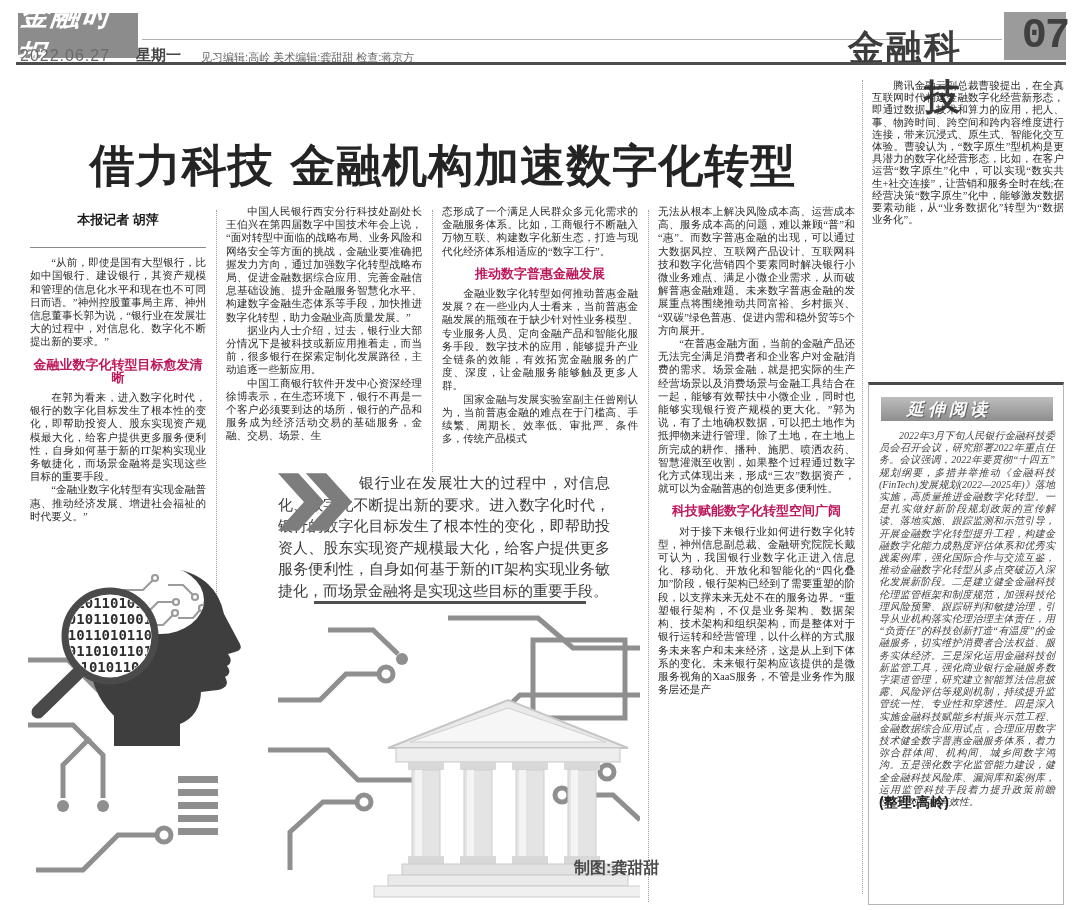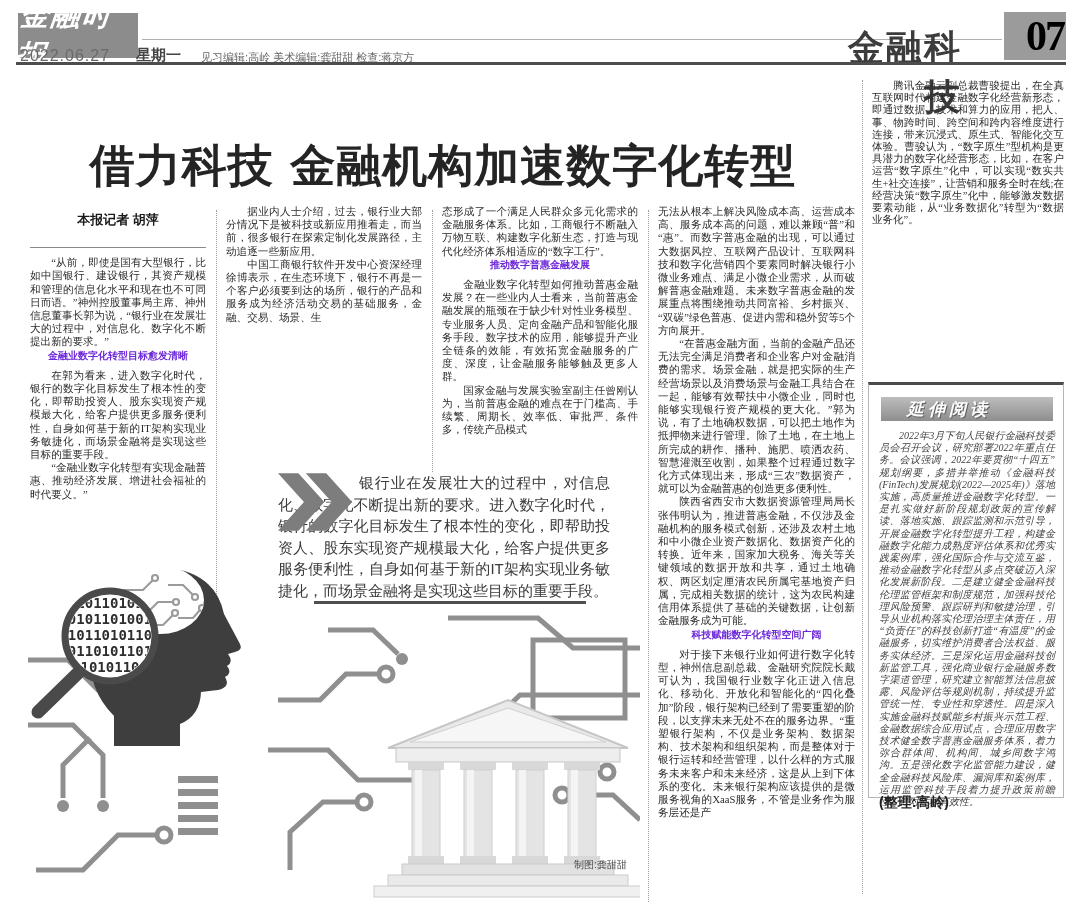--- a/index.html
+++ b/index.html
@@ -16,36 +16,36 @@
   .date-row{position:absolute;left:20px;top:46px;display:flex;align-items:flex-end;
     font-family:"Liberation Sans", sans-serif;}
   .date-text{font-size:16px;color:#6a6a6a;letter-spacing:1px;}
   .weekday-text{font-size:15px;color:#444;font-weight:bold;margin-left:26px;}
   .editors-text{font-size:11px;color:#666;margin-left:20px;}
   .section-title{position:absolute;left:842px;top:24px;width:120px;text-align:right;
     font-size:36px;color:#3c3c3c;font-weight:bold;letter-spacing:2px;
     font-family:"Liberation Sans", sans-serif;}
   .page-num-box{position:absolute;left:1004px;top:12px;width:62px;height:48px;background:#9b9b9b;
     display:flex;align-items:center;justify-content:center;}
-  .page-num{color:#000000;font-size:42px;font-weight:800;letter-spacing:-2px;
-    font-family:Liberation Serif, serif;margin-left:20px;}
+  .page-num{color:#404040;font-size:42px;font-weight:800;letter-spacing:-2px;
+    font-family:Liberation Mono, monospace;margin-left:20px;}
   .dark-rule{position:absolute;left:16px;top:62px;width:1050px;height:3px;background:#4d4d4d;}
 
   
   .headline{position:absolute;left:30px;top:106px;width:826px;text-align:center;
     font-size:45px;font-weight:900;color:#242424;letter-spacing:1px;
     font-family:"DejaVu Serif","Liberation Serif",serif;}
 
   
   .col{position:absolute;overflow:hidden;font-size:10.6px;line-height:13.2px;
     color:#2a2a2a;text-align:justify;}
   .col p{margin:0;text-indent:2em;}
   .col p.cont{text-indent:0;}
-  .col h3.subhead{font-family:"Liberation Sans", sans-serif;font-size:10px;font-weight:bold;
-    color:#6d28d9;text-align:center;margin:0 0 7px;text-indent:0;}
+  .col h3.subhead{font-family:"Liberation Sans", sans-serif;font-size:13px;font-weight:bold;
+    color:#be185d;text-align:center;margin:9px 0 7px;text-indent:0;}
   .col .byline{font-family:"Liberation Sans", sans-serif;font-weight:bold;font-size:13px;
     color:#1a1a1a;text-align:center;padding:8px 0 21px;border-bottom:1px solid #8a8a8a;
     margin-bottom:8px;text-indent:0;}
   #col1{left:30px;top:205px;width:176px;height:332px;}
   #col2{left:226px;top:205px;width:196px;height:266px;}
   #col3{left:442px;top:205px;width:196px;height:268px;}
   #col4{left:658px;top:205px;width:197px;height:703px;}
   #col5{left:872px;top:80px;width:192px;height:296px;font-size:10.5px;line-height:12.2px;}
 
   .v-dotted{position:absolute;width:0;border-left:1px dotted #9b9b9b;}
@@ -56,25 +56,25 @@
 
   
   .pull-quote{position:absolute;left:278px;top:472px;width:332px;height:132px;}
   .pull-quote .chevrons{position:absolute;left:0;top:0;width:76px;height:60px;}
   .pull-quote p{margin:0;font-family:"Liberation Sans", sans-serif;font-size:15px;
     line-height:21.5px;color:#3a3a3a;text-align:justify;text-indent:5.4em;}
   .quote-rule{position:absolute;left:314px;top:601px;width:272px;height:3px;background:#4f4f4f;}
 
   
   .illus{position:absolute;left:28px;top:540px;width:612px;height:368px;}
-  .illus-credit{position:absolute;left:574px;top:858px;font-size:10px;font-weight:normal;
+  .illus-credit{position:absolute;left:574px;top:858px;font-size:16px;font-weight:bold;
     color:#4a4a4a;font-family:"Liberation Sans", sans-serif;}
 
   
-  .sidebar-box{position:absolute;left:868px;top:382px;width:196px;height:416px;box-sizing:border-box;
+  .sidebar-box{position:absolute;left:868px;top:382px;width:196px;height:523px;box-sizing:border-box;
     border:1px solid #b5b5b5;border-top:3px solid #4a4a4a;background:#fff;padding:6px 8px 6px 10px;}
   .sidebar-banner{margin:6px 2px 9px 2px;height:24px;background:linear-gradient(#bdbdbd,#8e8e8e);
     display:flex;align-items:center;padding-left:26px;}
   .sidebar-title{font-family:"Liberation Sans", sans-serif;font-size:17px;font-weight:bold;
     font-style:italic;color:#fdfdfd;letter-spacing:4px;text-shadow:1px 1px 0 #5f5f5f;}
   .sidebar-body{font-size:10px;line-height:12.2px;color:#3f3f3f;text-align:justify;font-style:italic;}
   .sidebar-body p{margin:0;text-indent:2em;}
   .sb-credit{font-size:14px;font-weight:bold;font-style:normal;color:#222;text-align:left;
     margin-top:-12.2px;font-family:"Liberation Sans", sans-serif;}
 </style>
@@ -104,33 +104,33 @@
 <div class="v-dotted" id="sep4"></div>
 
 <div class="col" id="col1">
     <div class="byline">本报记者 胡萍</div>
     <p class="para">“从前，即使是国有大型银行，比如中国银行、建设银行，其资产规模和管理的信息化水平和现在也不可同日而语。”神州控股董事局主席、神州信息董事长郭为说，“银行业在发展壮大的过程中，对信息化、数字化不断提出新的要求。”</p>
     <h3 class="subhead">金融业数字化转型目标愈发清晰</h3>
     <p class="para">在郭为看来，进入数字化时代，银行的数字化目标发生了根本性的变化，即帮助投资人、股东实现资产规模最大化，给客户提供更多服务便利性，自身如何基于新的IT架构实现业务敏捷化，而场景金融将是实现这些目标的重要手段。</p>
     <p class="para">“金融业数字化转型有实现金融普惠、推动经济发展、增进社会福祉的时代要义。”</p>
   </div>
 <div class="col" id="col2">
+    <p class="para">中国人民银行西安分行科技处副处长王伯兴在第四届数字中国技术年会上说，“面对转型中面临的战略布局、业务风险和网络安全等方面的挑战，金融业要准确把握发力方向，通过加强数字化转型战略布局、促进金融数据综合应用、完善金融信息基础设施、提升金融服务智慧化水平、构建数字金融生态体系等手段，加快推进数字化转型，助力金融业高质量发展。”</p>
     <p class="para">据业内人士介绍，过去，银行业大部分情况下是被科技或新应用推着走，而当前，很多银行在探索定制化发展路径，主动追逐一些新应用。</p>
     <p class="para">中国工商银行软件开发中心资深经理徐博表示，在生态环境下，银行不再是一个客户必须要到达的场所，银行的产品和服务成为经济活动交易的基础服务，金融、交易、场景、生</p>
   </div>
 <div class="col" id="col3">
     <p class="cont">态形成了一个满足人民群众多元化需求的金融服务体系。比如，工商银行不断融入万物互联、构建数字化新生态，打造与现代化经济体系相适应的“数字工行”。</p>
     <h3 class="subhead">推动数字普惠金融发展</h3>
     <p class="para">金融业数字化转型如何推动普惠金融发展？在一些业内人士看来，当前普惠金融发展的瓶颈在于缺少针对性业务模型、专业服务人员、定向金融产品和智能化服务手段。数字技术的应用，能够提升产业全链条的效能，有效拓宽金融服务的广度、深度，让金融服务能够触及更多人群。</p>
     <p class="para">国家金融与发展实验室副主任曾刚认为，当前普惠金融的难点在于门槛高、手续繁、周期长、效率低、审批严、条件多，传统产品模式</p>
   </div>
 <div class="col" id="col4">
     <p class="cont">无法从根本上解决风险成本高、运营成本高、服务成本高的问题，难以兼顾“普”和“惠”。而数字普惠金融的出现，可以通过大数据风控、互联网产品设计、互联网科技和数字化营销四个要素同时解决银行小微业务难点、满足小微企业需求，从而破解普惠金融难题。未来数字普惠金融的发展重点将围绕推动共同富裕、乡村振兴、“双碳”绿色普惠、促进内需和稳外贸等5个方向展开。</p>
     <p class="para">“在普惠金融方面，当前的金融产品还无法完全满足消费者和企业客户对金融消费的需求。场景金融，就是把实际的生产经营场景以及消费场景与金融工具结合在一起，能够有效帮扶中小微企业，同时也能够实现银行资产规模的更大化。”郭为说，有了土地确权数据，可以把土地作为抵押物来进行管理。除了土地，在土地上所完成的耕作、播种、施肥、喷洒农药、智慧灌溉至收割，如果整个过程通过数字化方式体现出来，形成“三农”数据资产，就可以为金融普惠的创造更多便利性。</p>
-    <p class="para">陕西省西安市大数据资源管理局局长张伟明认为，推进普惠金融，不仅涉及金融机构的服务模式创新，还涉及农村土地和中小微企业资产数据化、数据资产化的转换。近年来，国家加大税务、海关等关键领域的数据开放和共享，通过土地确权、两区划定厘清农民所属宅基地资产归属，完成相关数据的统计，这为农民构建信用体系提供了基础的关键数据，让创新金融服务成为可能。</p>
     <h3 class="subhead">科技赋能数字化转型空间广阔</h3>
     <p class="para">对于接下来银行业如何进行数字化转型，神州信息副总裁、金融研究院院长戴可认为，我国银行业数字化正进入信息化、移动化、开放化和智能化的“四化叠加”阶段，银行架构已经到了需要重塑的阶段，以支撑未来无处不在的服务边界。“重塑银行架构，不仅是业务架构、数据架构、技术架构和组织架构，而是整体对于银行运转和经营管理，以什么样的方式服务未来客户和未来经济，这是从上到下体系的变化。未来银行架构应该提供的是微服务视角的XaaS服务，不管是业务作为服务层还是产</p>
   </div>
 <div class="col" id="col5">
     <p class="para">腾讯金融云副总裁曹骏提出，在全真互联网时代构建金融数字化经营新形态，即通过数据、技术和算力的应用，把人、事、物跨时间、跨空间和跨内容维度进行连接，带来沉浸式、原生式、智能化交互体验。曹骏认为，“数字原生”型机构是更具潜力的数字化经营形态，比如，在客户运营“数字原生”化中，可以实现“数实共生+社交连接”，让营销和服务全时在线;在经营决策“数字原生”化中，能够激发数据要素动能，从“业务数据化”转型为“数据业务化”。</p>
   </div>
 
 <div class="pull-quote">
   <svg class="chevrons" viewBox="0 0 82 62">
     <polygon points="0,0 22,0 50,31 22,62 0,62 28,31" fill="#7d7d7d"></polygon>

